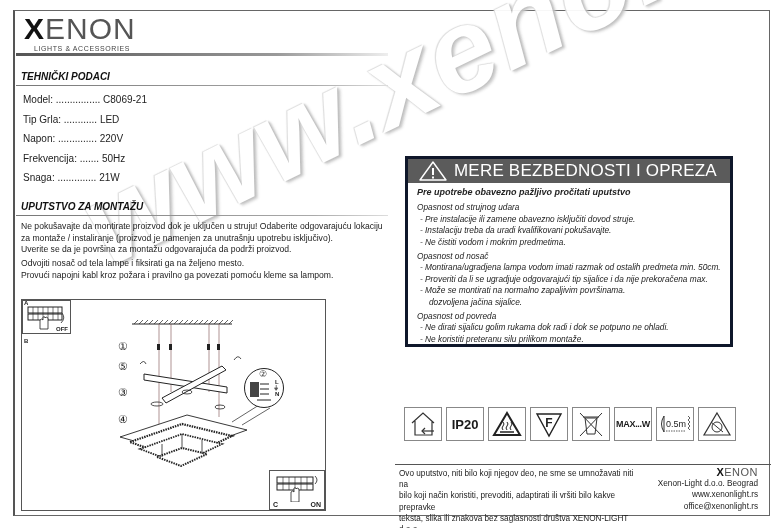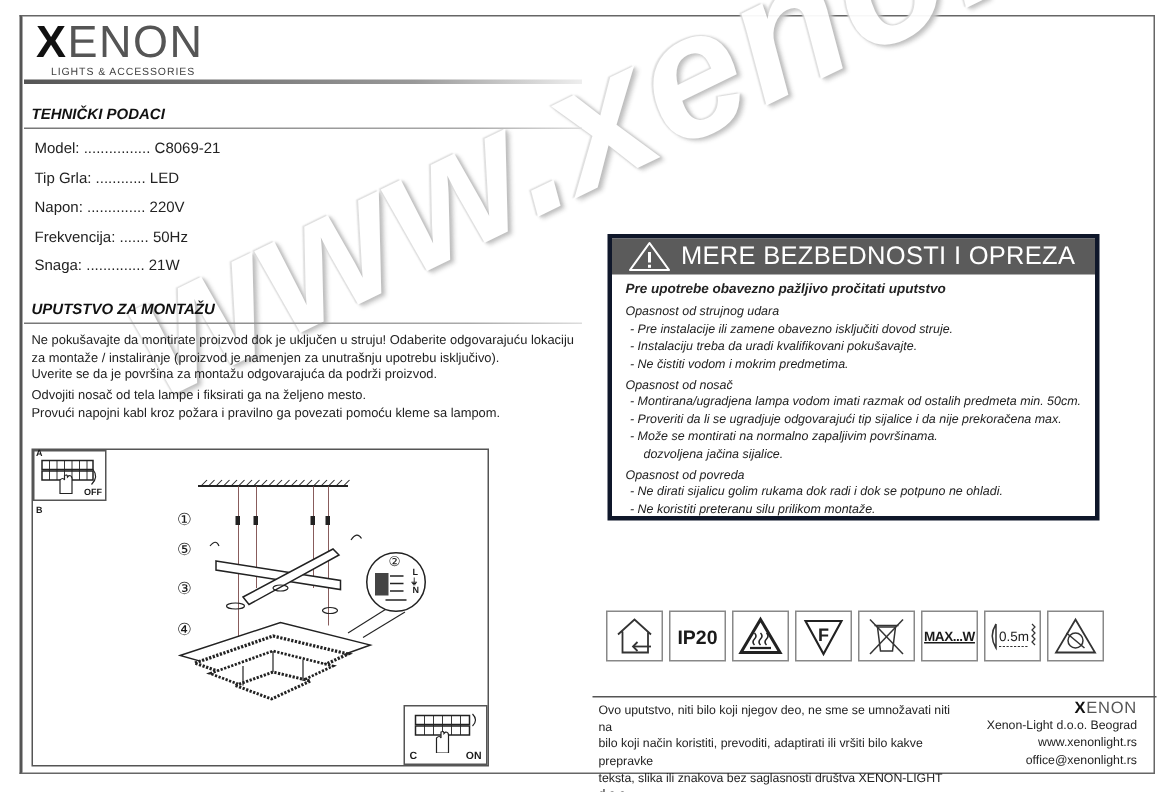--- a/index.html
+++ b/index.html
@@ -253,21 +253,21 @@
   </div>
   <div class="ico">
     <svg width="30" height="28" viewBox="0 0 30 28">
         <path d="M9 8 L21 8 L19 24 L11 24 Z" fill="none" stroke="#333" stroke-width="1"></path>
         <line x1="7" y1="7" x2="23" y2="7" stroke="#333" stroke-width="1"></line>
         <line x1="4" y1="3" x2="26" y2="26" stroke="#333" stroke-width="1"></line>
         <line x1="26" y1="3" x2="4" y2="26" stroke="#333" stroke-width="1"></line>
       </svg>
   </div>
   <div class="ico">
-      <span style="font-size:9px;letter-spacing:-0.3px;text-decoration:underline;">MAX...W</span>
+      <span style="font-size:9px;letter-spacing:-0.3px;">MAX...W</span>
     </div>
   <div class="ico">
     <svg width="34" height="24" viewBox="0 0 34 24">
         <path d="M6 4 Q1 12 6 20 L6 4" fill="none" stroke="#333" stroke-width="1"></path>
         <text x="18" y="15" text-anchor="middle" font-family="Liberation Sans, sans-serif" font-size="9" fill="#222">0.5m</text>
         <line x1="8" y1="19" x2="28" y2="19" stroke="#333" stroke-width="0.8" stroke-dasharray="1.5 1"></line>
         <path d="M30 4 l2 2 l-2 2 l2 2 l-2 2 l2 2 l-2 2 l2 2" fill="none" stroke="#333" stroke-width="0.8"></path>
       </svg>
   </div>
   <div class="ico">

